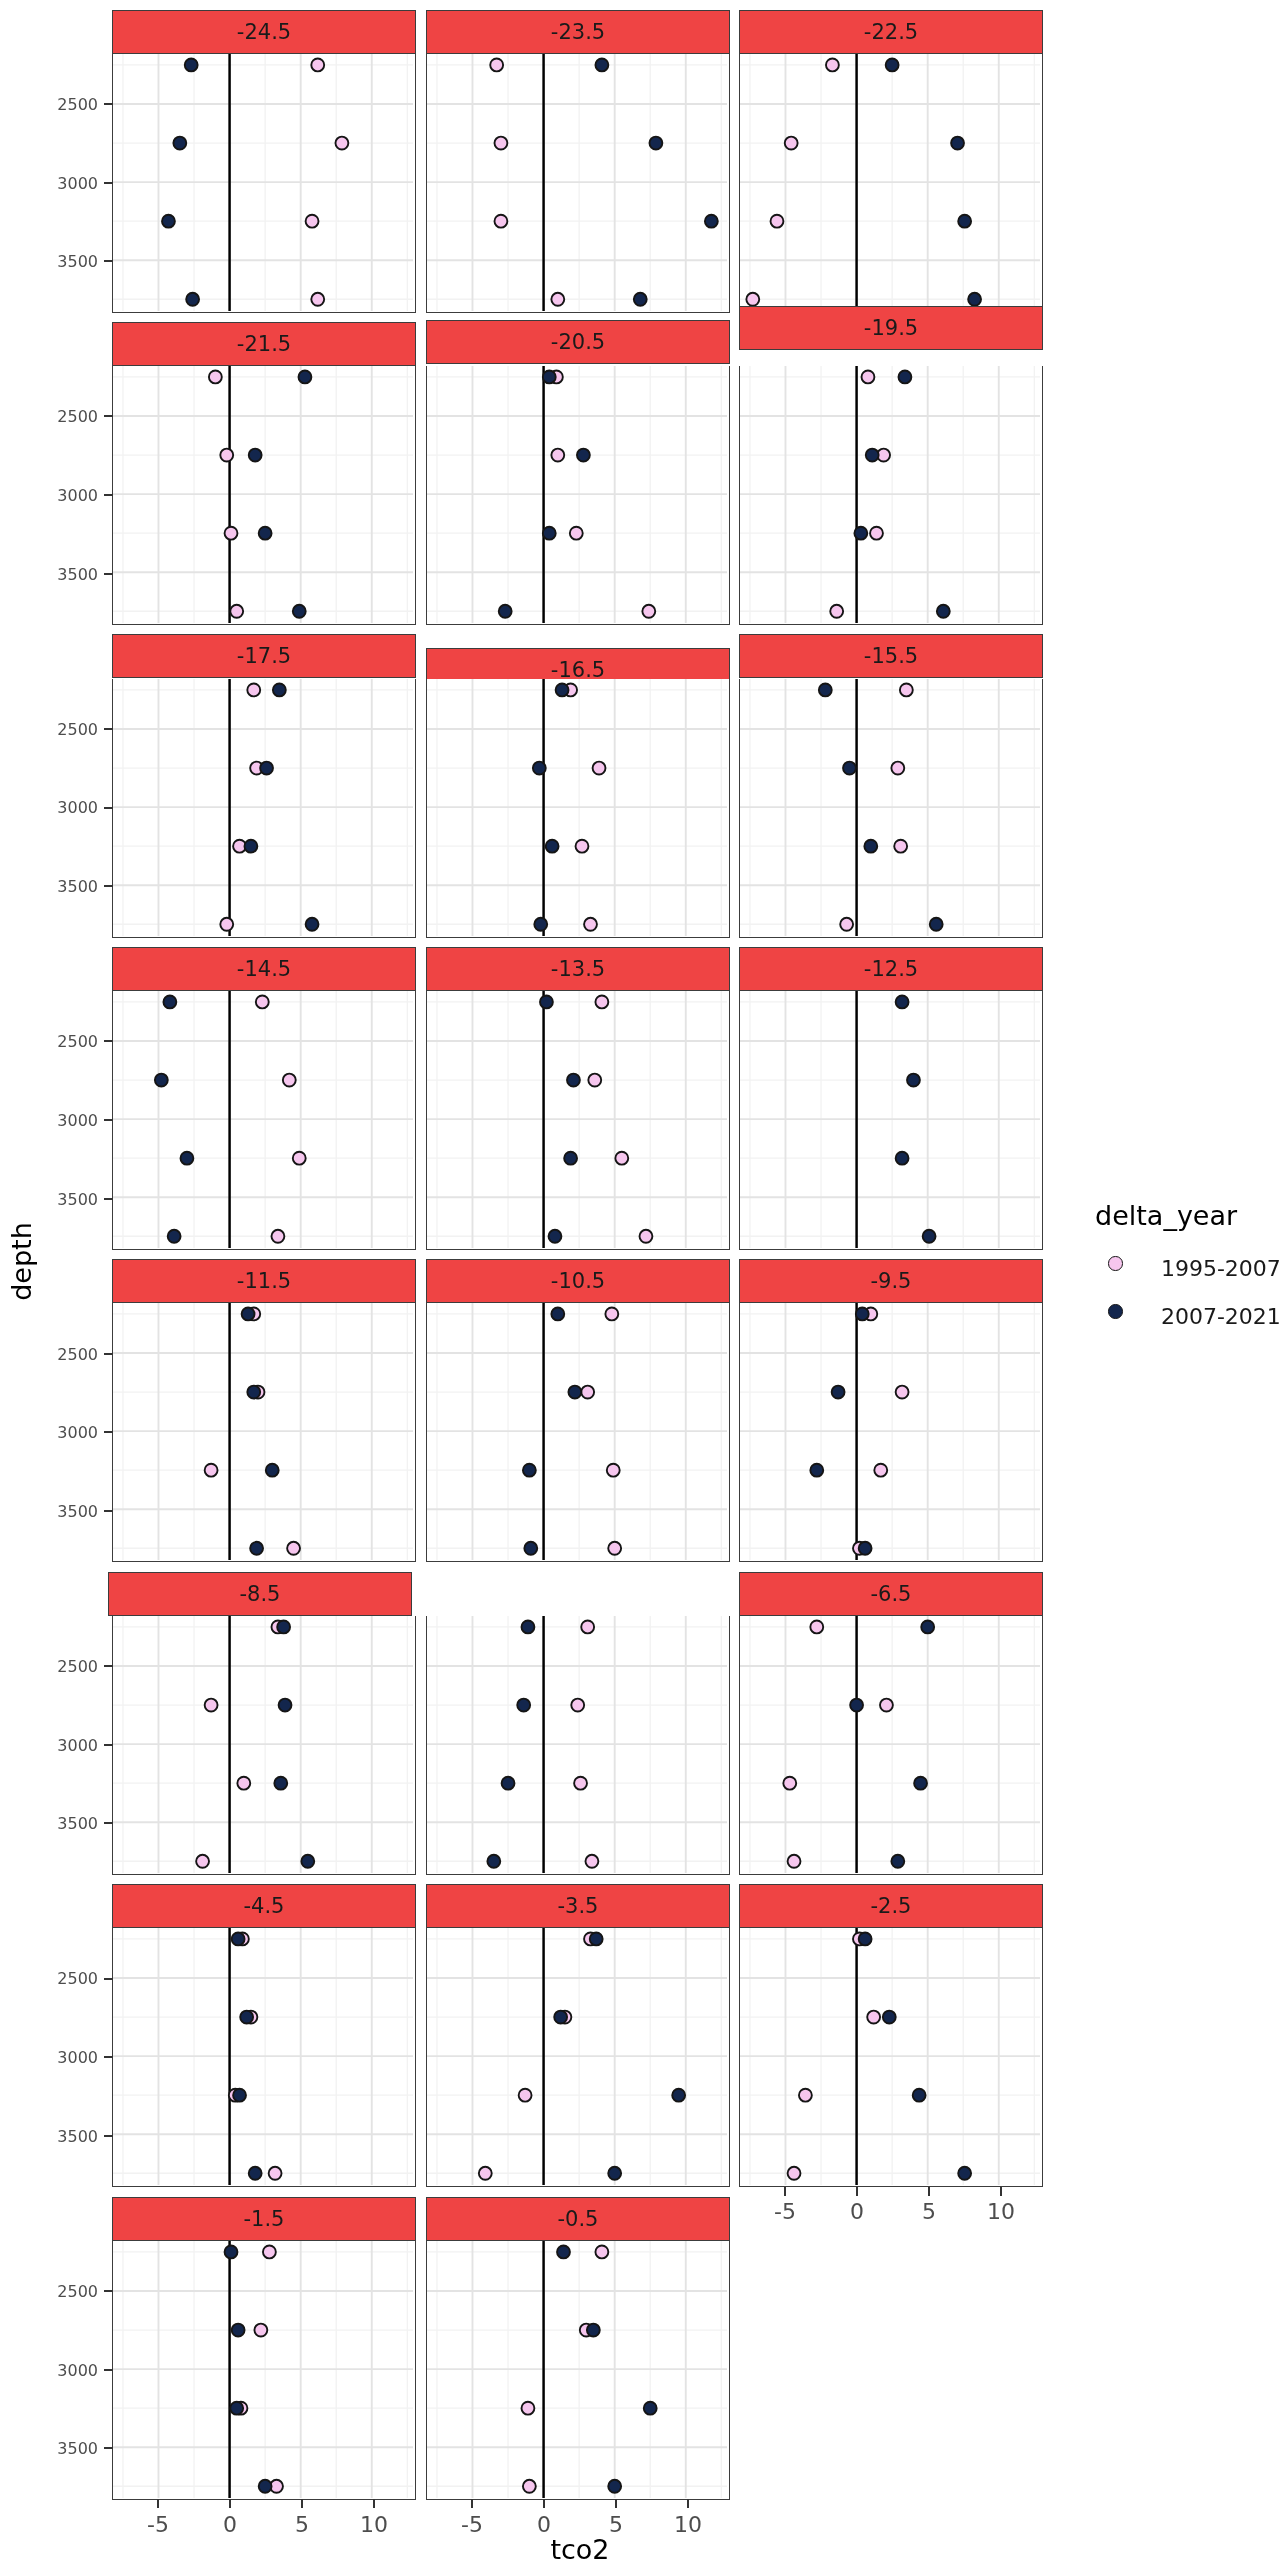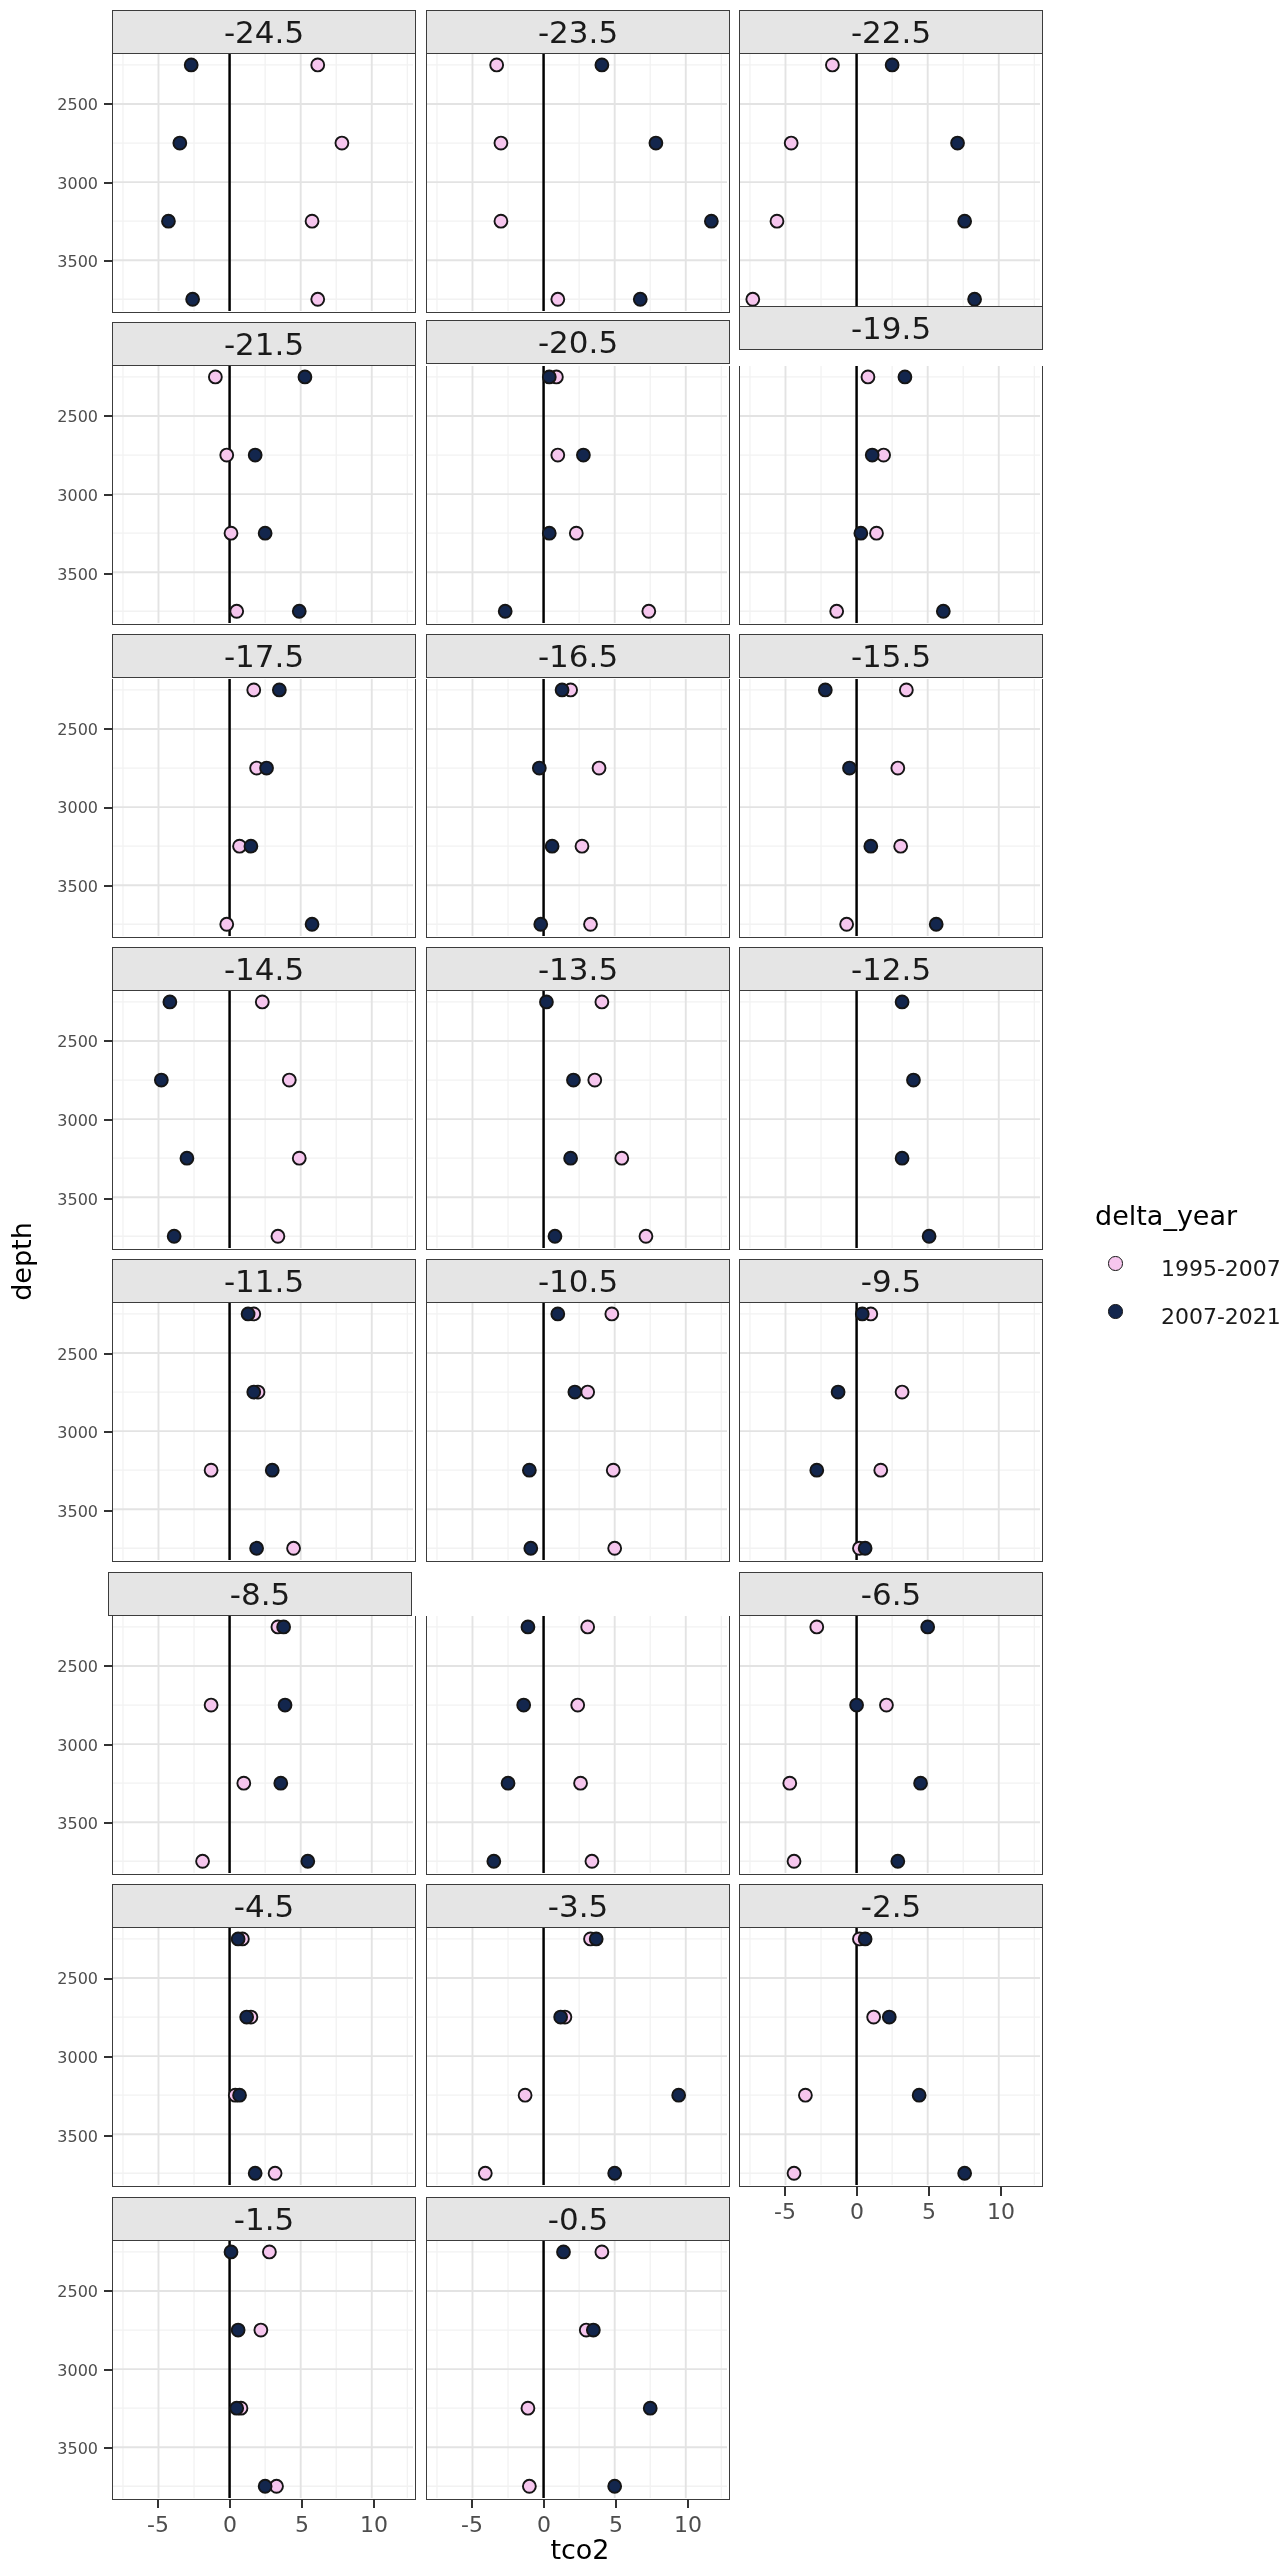--- a/index.html
+++ b/index.html
@@ -2,23 +2,23 @@
 <html><head>
 <meta charset="utf-8">
 <style>
   html,body{margin:0;padding:0;background:#ffffff;}
   #figure{
     position:relative;width:1288px;height:2576px;background:#ffffff;
     font-family:"DejaVu Sans","Liberation Sans",sans-serif;overflow:hidden;
   }
   .facet-header{
     position:absolute;box-sizing:border-box;height:44px;
-    background:#e5e5e5;border:1.9px solid #3c3c3c;
+    background:#ef4444;border:1.9px solid #3c3c3c;
     display:flex;align-items:center;justify-content:center;
-    font-size:31px;color:#1a1a1a;
+    font-size:21px;color:#1a1a1a;
   }
   .facet-panel{
     position:absolute;box-sizing:border-box;background:#ffffff;
     border:1.9px solid #3c3c3c;border-top:none;
   }
   .facet-panel svg{display:block;}
   .x-tick-label{
     position:absolute;font-size:22px;color:#4d4d4d;transform:translateX(-50%);
     white-space:nowrap;
   }
@@ -254,21 +254,21 @@
           <circle cx="148.73459715639808" cy="11.48936170212766" r="6.8" fill="#f6c6ee" stroke="#151515" stroke-width="2"></circle>
           <circle cx="151.73933649289097" cy="93.55623100303951" r="6.8" fill="#f6c6ee" stroke="#151515" stroke-width="2"></circle>
           <circle cx="133.71090047393363" cy="175.6231003039514" r="6.8" fill="#f6c6ee" stroke="#151515" stroke-width="2"></circle>
           <circle cx="120.18957345971562" cy="257.6899696048632" r="6.8" fill="#f6c6ee" stroke="#151515" stroke-width="2"></circle>
           <circle cx="175.7772511848341" cy="11.48936170212766" r="6.8" fill="#13264d" stroke="#151515" stroke-width="2"></circle>
           <circle cx="162.2559241706161" cy="93.55623100303951" r="6.8" fill="#13264d" stroke="#151515" stroke-width="2"></circle>
           <circle cx="145.7298578199052" cy="175.6231003039514" r="6.8" fill="#13264d" stroke="#151515" stroke-width="2"></circle>
           <circle cx="210.33175355450237" cy="257.6899696048632" r="6.8" fill="#13264d" stroke="#151515" stroke-width="2"></circle>
         </svg>
       </div>
-      <div class="facet-header" style="left: 426px; top: 634px; width: 304px;">-16.5</div>
+      <div class="facet-header" style="left: 426px; top: 648px; width: 304px;">-16.5</div>
       <div class="facet-panel" style="left: 426px; top: 679px; width: 304px; height: 259px;">
         <svg width="300" height="257" viewBox="0 0 317 270" preserveAspectRatio="none">
           <line x1="10.516587677725106" y1="0" x2="10.516587677725106" y2="270" stroke="#f2f2f2" stroke-width="1.4"></line>
           <line x1="85.63507109004738" y1="0" x2="85.63507109004738" y2="270" stroke="#f2f2f2" stroke-width="1.4"></line>
           <line x1="160.75355450236964" y1="0" x2="160.75355450236964" y2="270" stroke="#f2f2f2" stroke-width="1.4"></line>
           <line x1="235.8720379146919" y1="0" x2="235.8720379146919" y2="270" stroke="#f2f2f2" stroke-width="1.4"></line>
           <line x1="310.99052132701416" y1="0" x2="310.99052132701416" y2="270" stroke="#f2f2f2" stroke-width="1.4"></line>
           <line x1="0" y1="11.48936170212766" x2="317" y2="11.48936170212766" stroke="#f2f2f2" stroke-width="1.4"></line>
           <line x1="0" y1="93.55623100303951" x2="317" y2="93.55623100303951" stroke="#f2f2f2" stroke-width="1.4"></line>
           <line x1="0" y1="175.6231003039514" x2="317" y2="175.6231003039514" stroke="#f2f2f2" stroke-width="1.4"></line>

